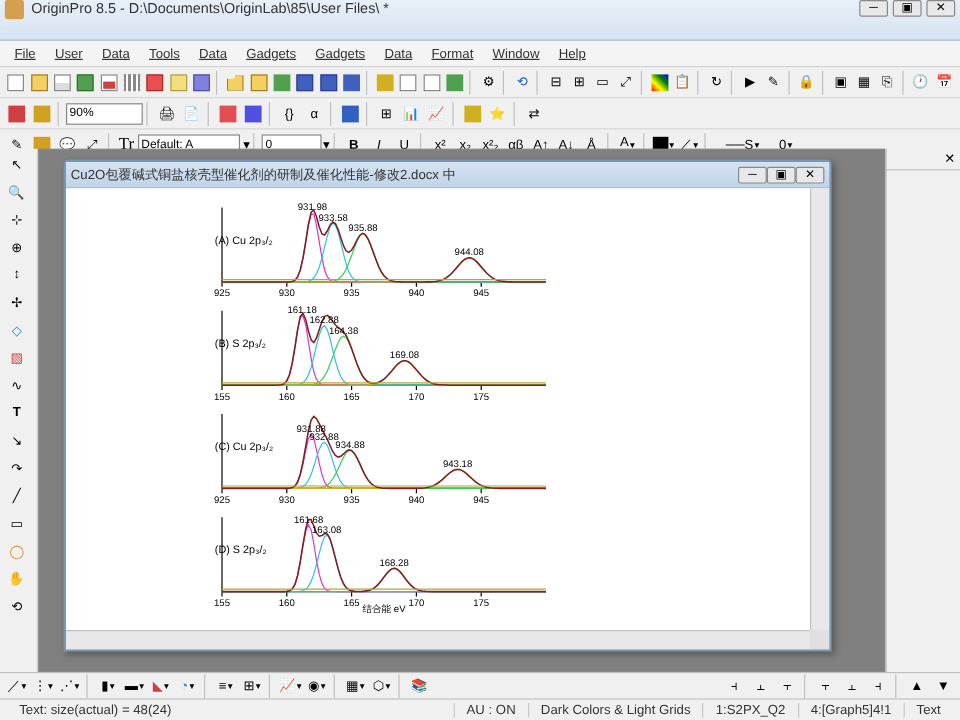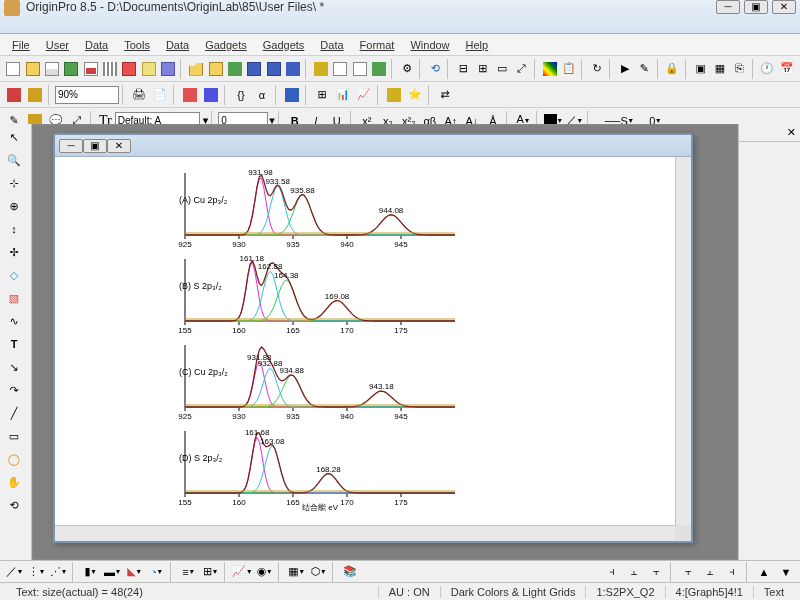--- a/index.html
+++ b/index.html
@@ -271,20 +271,21 @@
   <div class="tb-btn">
       <span style="color:#d09020">◯</span>
     </div>
   <div class="tb-btn">✋</div>
   <div class="tb-btn">⟲</div>
 </div>
 
 <div class="main-area">
   <div class="doc-window">
     <div class="doc-titlebar">
+      <div class="doc-title">Cu2O包覆碱式铜盐核壳型催化剂的研制及催化性能-修改2.docx 中</div>
       <div class="win-btn">─</div>
       <div class="win-btn">▣</div>
       <div class="win-btn">✕</div>
     </div>
     <div class="chart-area">
       <div class="panel-stack" id="charts">
           <div class="mini-chart"><div class="chart-label">(A) Cu 2p₃/₂</div>
     <svg viewBox="0 0 290 86">
       <line x1="10" y1="68" x2="280" y2="68" stroke="#000"></line>
       <line x1="10" y1="6" x2="10" y2="68" stroke="#000"></line>

